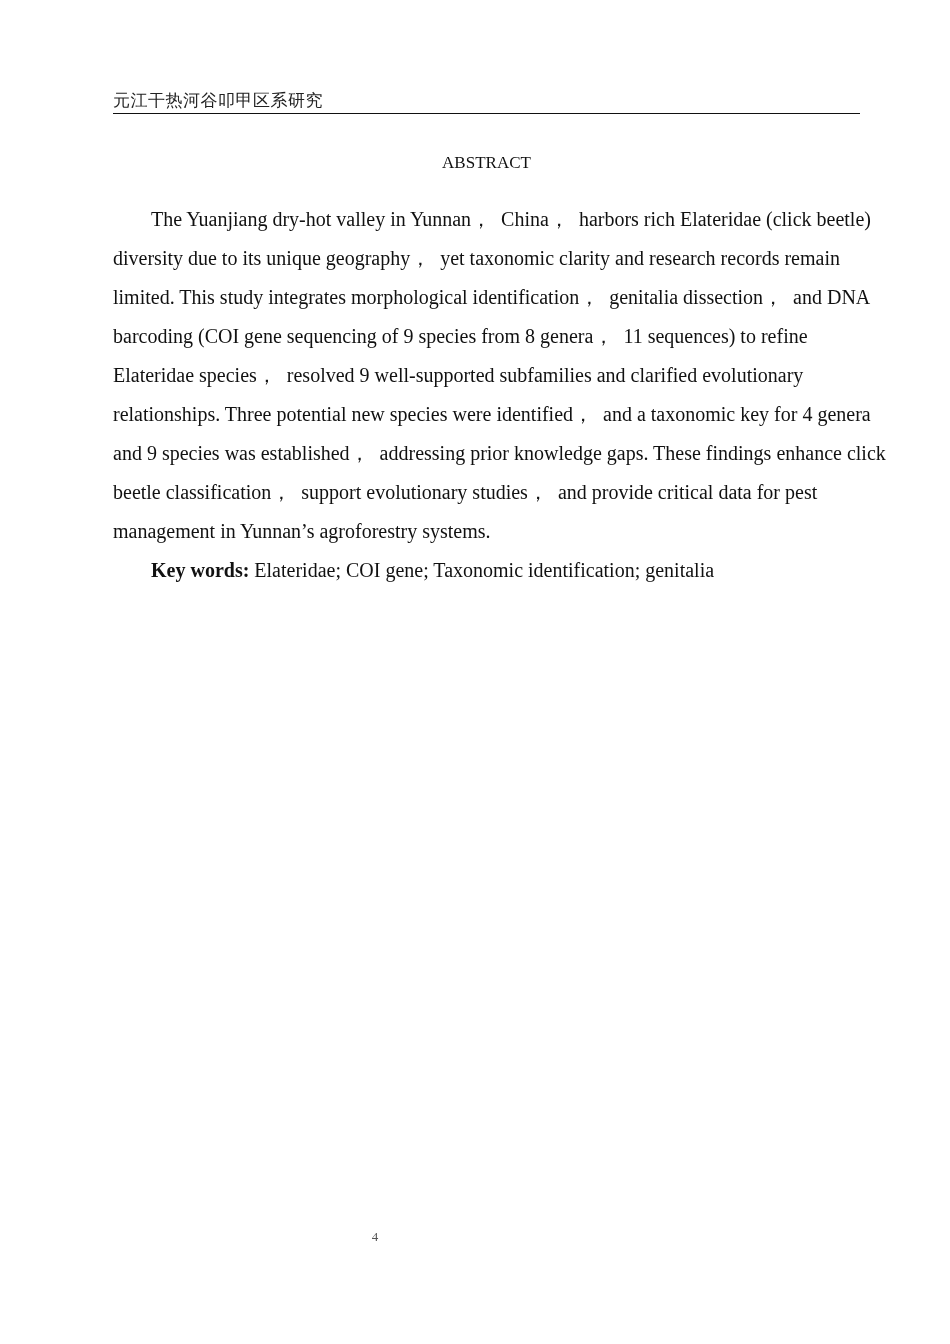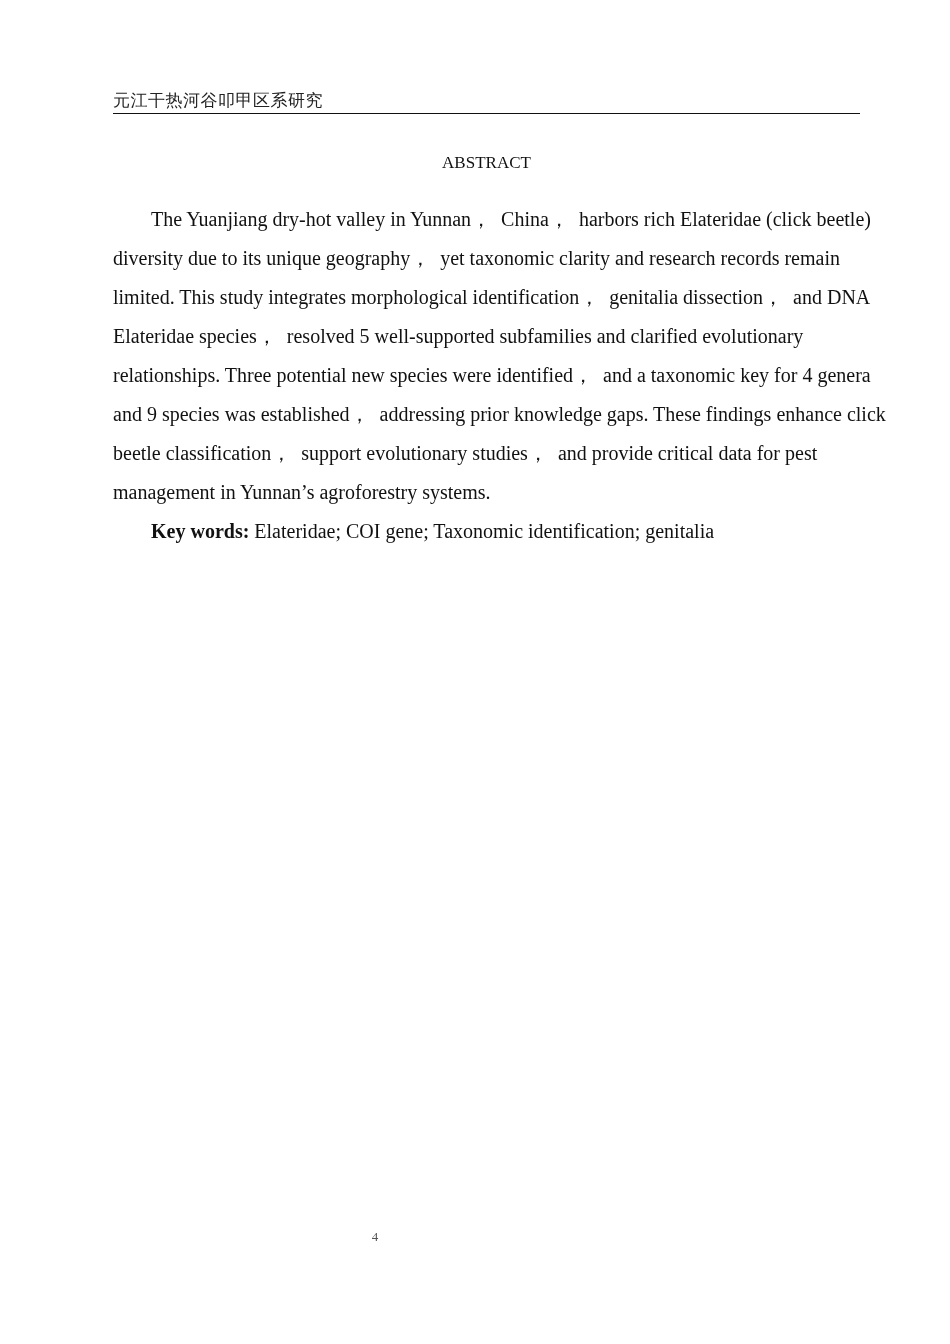--- a/index.html
+++ b/index.html
@@ -24,21 +24,22 @@
 
 <div class="header">元江干热河谷叩甲区系研究</div>
 <div class="header-rule"></div>
 
 <div class="title">ABSTRACT</div>
 
 <div class="body">
   <span class="line indent">The Yuanjiang dry-hot valley in Yunnan，  China，  harbors rich Elateridae (click beetle)</span>
   <span class="line">diversity due to its unique geography，  yet taxonomic clarity and research records remain</span>
   <span class="line">limited. This study integrates morphological identification，  genitalia dissection，  and DNA</span>
-  <span class="line">Elateridae species，  resolved 5 well-supported subfamilies and clarified evolutionary</span>
+  <span class="line">barcoding (COI gene sequencing of 9 species from 8 genera，  11 sequences) to refine</span>
+  <span class="line">Elateridae species，  resolved 9 well-supported subfamilies and clarified evolutionary</span>
   <span class="line">relationships. Three potential new species were identified，  and a taxonomic key for 4 genera</span>
   <span class="line">and 9 species was established，  addressing prior knowledge gaps. These findings enhance click</span>
   <span class="line">beetle classification，  support evolutionary studies，  and provide critical data for pest</span>
   <span class="line">management in Yunnan’s agroforestry systems.</span>
   <span class="line indent"><span class="kw-label">Key words:</span><span> Elateridae; COI gene; Taxonomic identification; genitalia</span></span>
 </div>
 
 <div class="page-num">4</div>
 
 </body></html>

